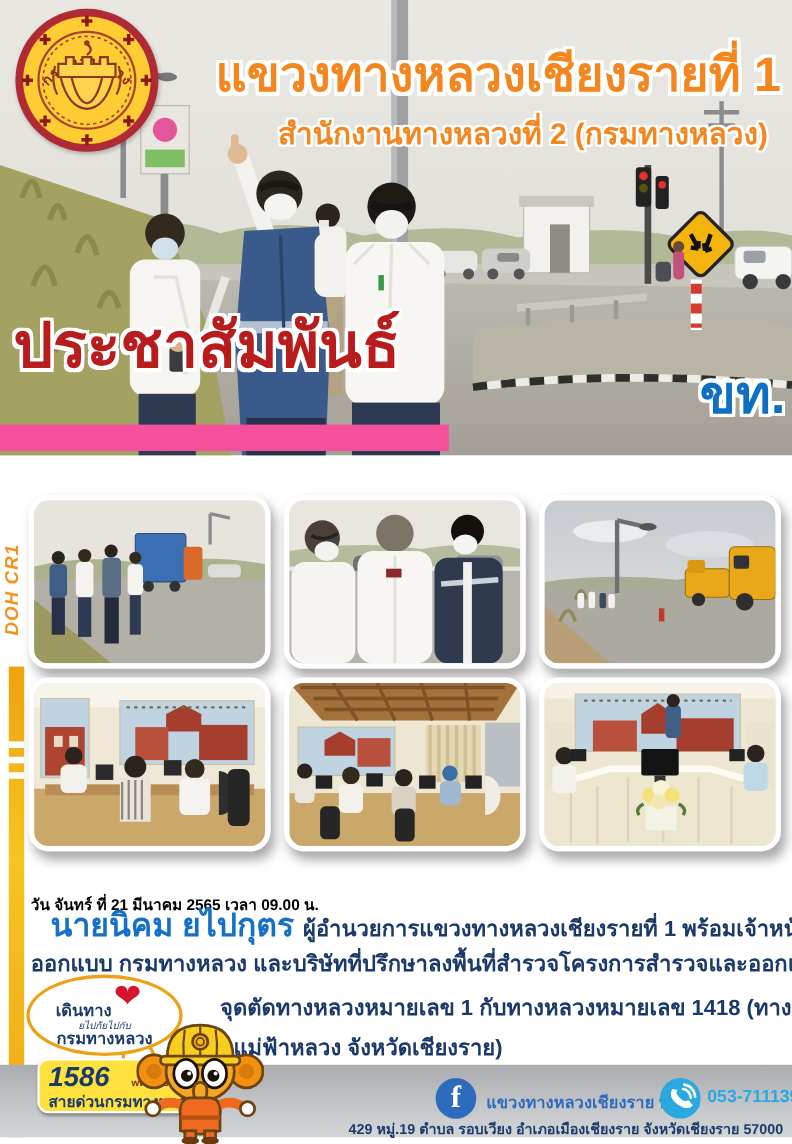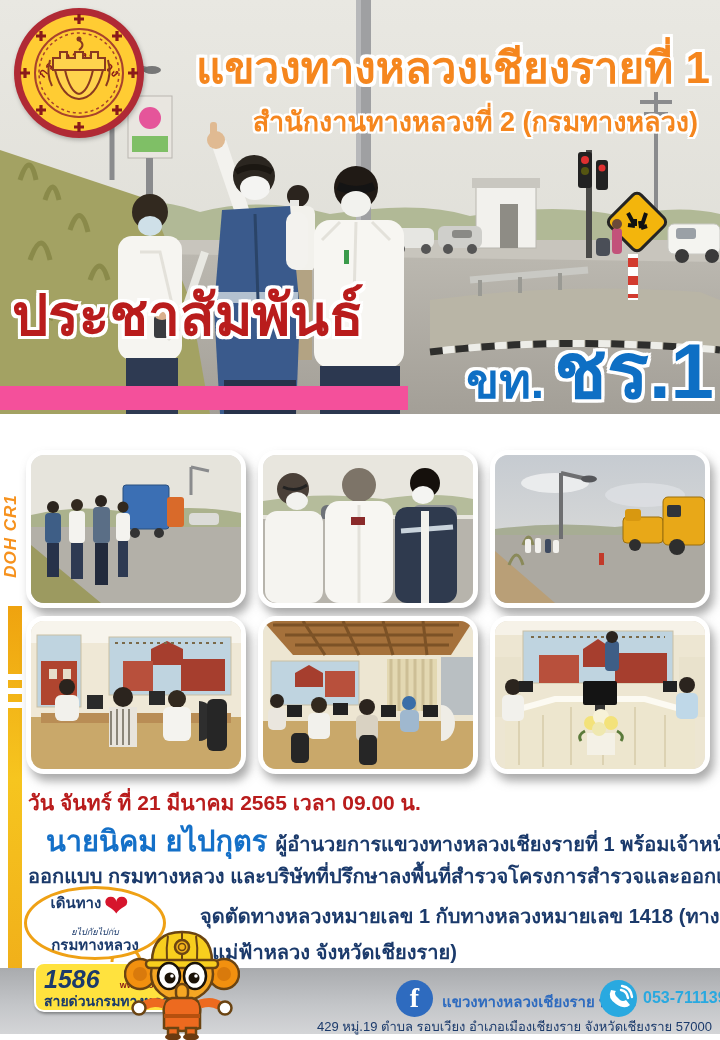--- a/index.html
+++ b/index.html
@@ -21,26 +21,26 @@
   .unit{right:6px;top:336px;display:flex;align-items:flex-end;gap:10px;color:#0E6FC4;font-weight:700;white-space:nowrap;}
   .unit-small{font-size:48px;line-height:1;}
   .unit-big{font-size:78px;line-height:.9;}
   .doh-label{left:1px;top:470px;width:132px;height:22px;transform-origin:0 0;transform:rotate(-90deg) translateX(-100%);
     font-style:italic;font-weight:700;font-size:17px;letter-spacing:1px;color:#F6921E;text-align:center;}
   .stripe{left:8px;top:606px;width:14px;height:434px;background:linear-gradient(180deg,#EFA30F,#F6C51F 40%,#EFA818);}
   .stripe .dash{position:absolute;left:0;width:14px;height:6px;background:#fff;}
   .thumb{width:210px;height:148px;border:5px solid #fff;border-radius:18px;overflow:hidden;
     box-shadow:4px 7px 10px rgba(100,100,100,.55);background:#ddd;}
   .thumb svg{display:block;}
-  .date-line{left:28px;top:786px;font-size:21px;font-weight:700;color:#b91c1c;white-space:nowrap;}
+  .date-line{left:28px;top:811px;font-size:14px;font-weight:700;color:#000000;white-space:nowrap;}
   .para{color:#1B3A6B;font-weight:700;font-size:20px;white-space:nowrap;}
   .p-name{color:#1470C8;font-size:29px;font-weight:700;margin-right:8px;}
   .bubble{left:24px;top:886px;width:136px;height:68px;border:3px solid #EFA115;border-radius:50%;background:#fff;
     display:flex;flex-direction:column;align-items:center;justify-content:center;line-height:1;z-index:3;}
-  .bub-row{display:flex;align-items:flex-start;gap:2px;}
+  .bub-row{display:flex;align-items:flex-end;gap:2px;}
   .bub-travel{font-size:15px;font-weight:700;color:#1B3A6B;}
   .heart-wrap{position:relative;width:36px;height:32px;}
   .heart{position:absolute;left:0;top:-4px;font-size:30px;color:#D6152C;line-height:1;}
   .heart-text{position:absolute;left:4px;top:7px;font-size:11px;font-weight:700;color:#fff;z-index:2;margin-top:16px;}
   .bub-small{font-size:9px;font-style:italic;color:#1B3A6B;margin-top:1px;}
   .bub-doh{font-size:15px;font-weight:700;color:#1B3A6B;}
   .spiral{left:96px;top:946px;z-index:2;}
   .mascot{left:124px;top:918px;width:116px;height:122px;z-index:4;}
   .hotline{left:34px;top:962px;width:154px;height:50px;background:#FFE23E;border:2px solid #fff;border-radius:10px;
     box-shadow:1px 2px 3px rgba(0,0,0,.35);z-index:3;padding:3px 8px;box-sizing:border-box;line-height:1;}
@@ -48,21 +48,21 @@
   .hl-num{font-size:25px;font-weight:700;font-style:italic;color:#1B3A6B;}
   .hl-url{font-size:9px;font-weight:700;color:#8A1A1A;}
   .hl-label{font-size:14px;font-weight:700;color:#1B3A6B;margin-top:2px;}
   .footer-bar{left:0;top:968px;width:720px;height:66px;background:linear-gradient(180deg,#A9ABAE,#C3C5C8 55%,#D4D5D7);}
   .footer-white{left:0;top:1034px;width:720px;height:6px;background:#fff;}
   .fb-icon{left:396px;top:980px;width:37px;height:37px;border-radius:50%;background:#2E6BBF;
     color:#fff;font-family:"Liberation Serif",serif;font-weight:700;font-size:28px;text-align:center;line-height:36px;}
   .fb-label{left:442px;top:990px;font-size:15px;font-weight:700;color:#2E6BBF;white-space:nowrap;}
   .ph-icon{left:600px;top:980px;width:37px;height:37px;}
   .ph-num{left:643px;top:989px;font-size:16px;font-weight:700;color:#29A9E0;white-space:nowrap;}
-  .addr{right:8px;top:1016px;font-size:13px;font-weight:400;color:#1B3A6B;white-space:nowrap;}
+  .addr{right:8px;top:1016px;font-size:13px;font-weight:700;color:#1B3A6B;white-space:nowrap;}
 </style>
 </head>
 <body>
 
 <div class="poster">
 
   <div class="abs hero">
     <svg width="720" height="414" viewBox="0 0 720 414">
       <defs>
         <linearGradient id="sky" x1="0" y1="0" x2="0" y2="1">
@@ -220,21 +220,20 @@
     </svg>
   </div>
 
   <div class="abs title ow3">แขวงทางหลวงเชียงรายที่ 1</div>
   <div class="abs subtitle ow2">สำนักงานทางหลวงที่ 2 (กรมทางหลวง)</div>
 
   <div class="abs pr-text ow3">ประชาสัมพันธ์</div>
   <div class="abs pink-bar"></div>
   <div class="abs unit ow3">
     <span class="unit-small">ขท.</span>
-    <span class="unit-big">ชร.1</span>
   </div>
 
   <div class="abs doh-label">DOH CR1</div>
   <div class="abs stripe">
     <span class="dash" style="top:68px"></span>
     <span class="dash" style="top:82px"></span>
     <span class="dash" style="top:96px"></span>
   </div>
 
   <div class="abs thumb" style="left:26px;top:450px;">

